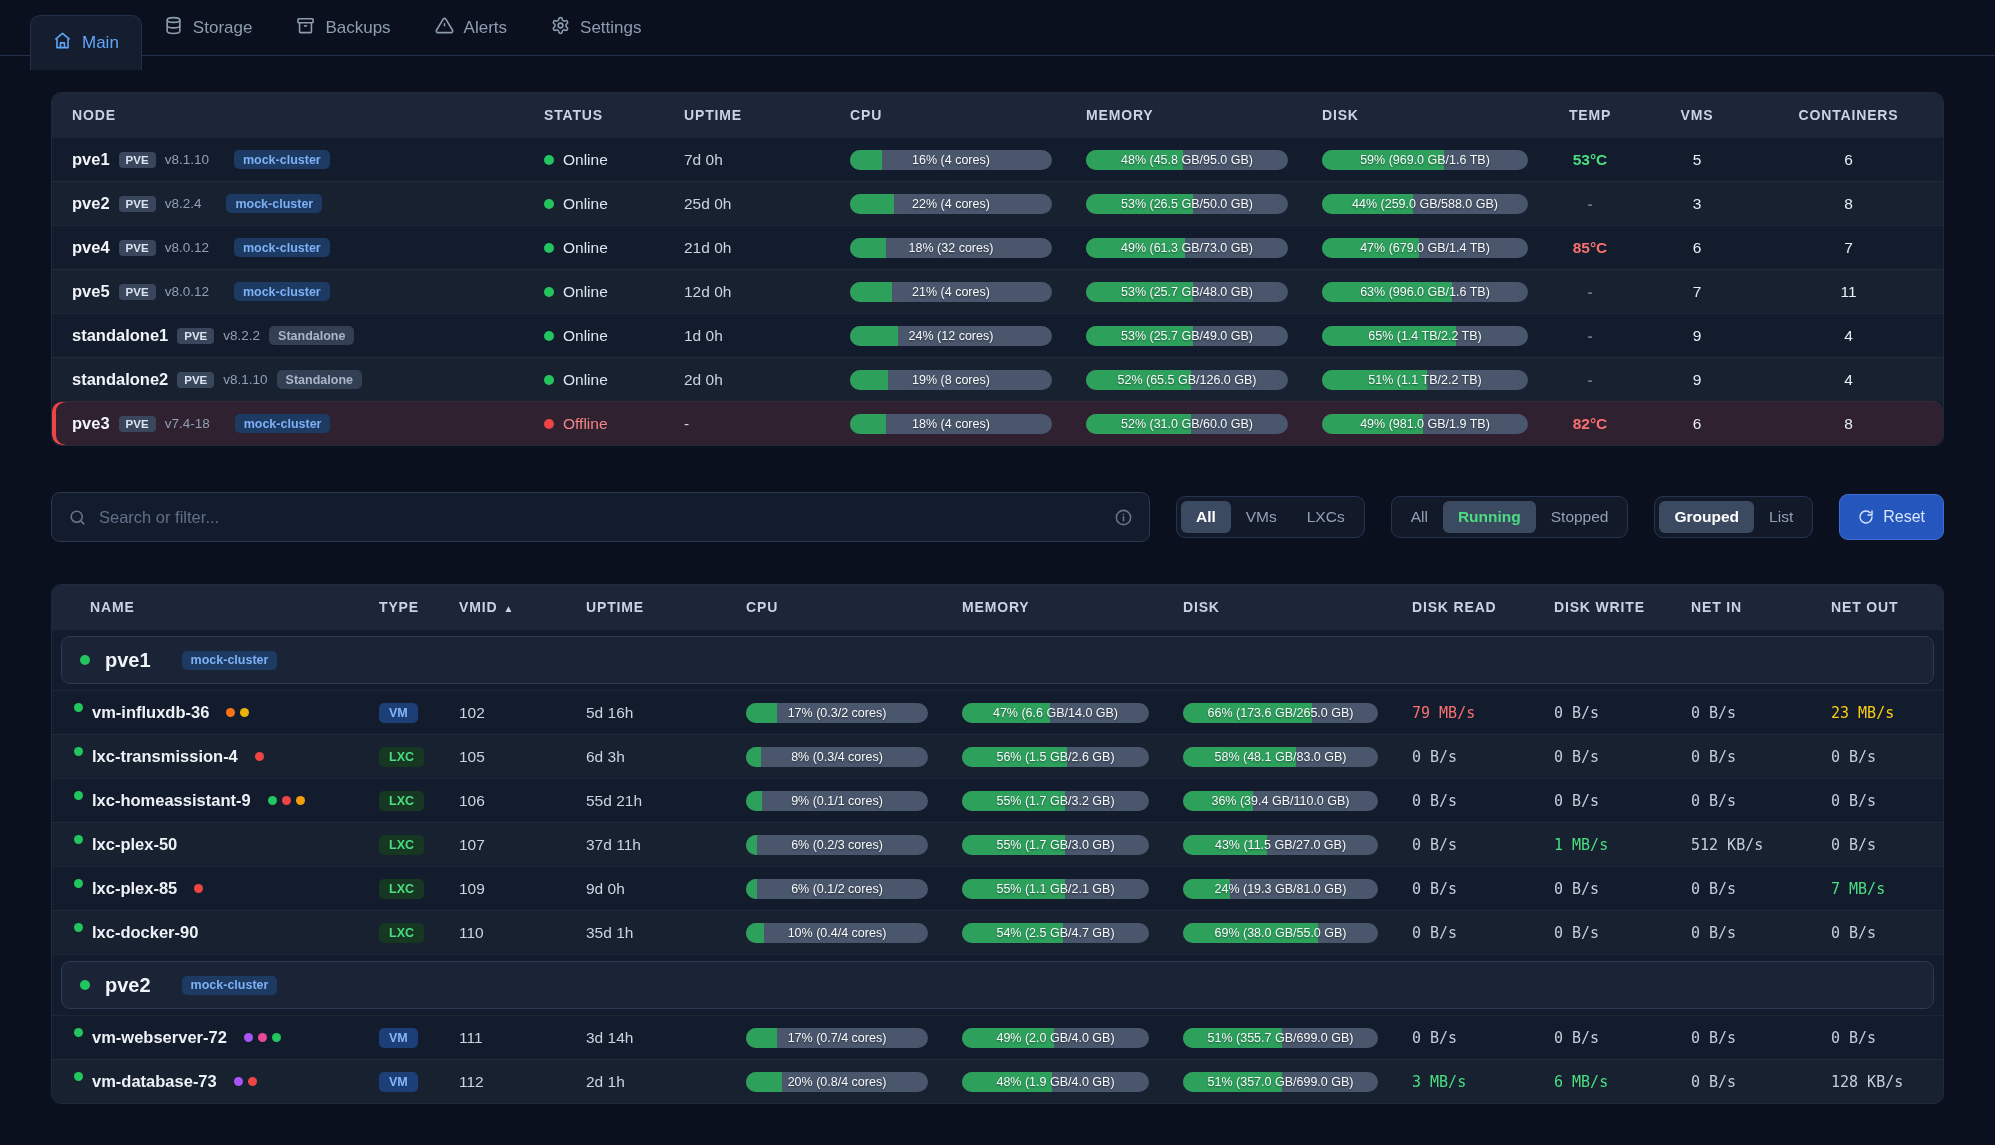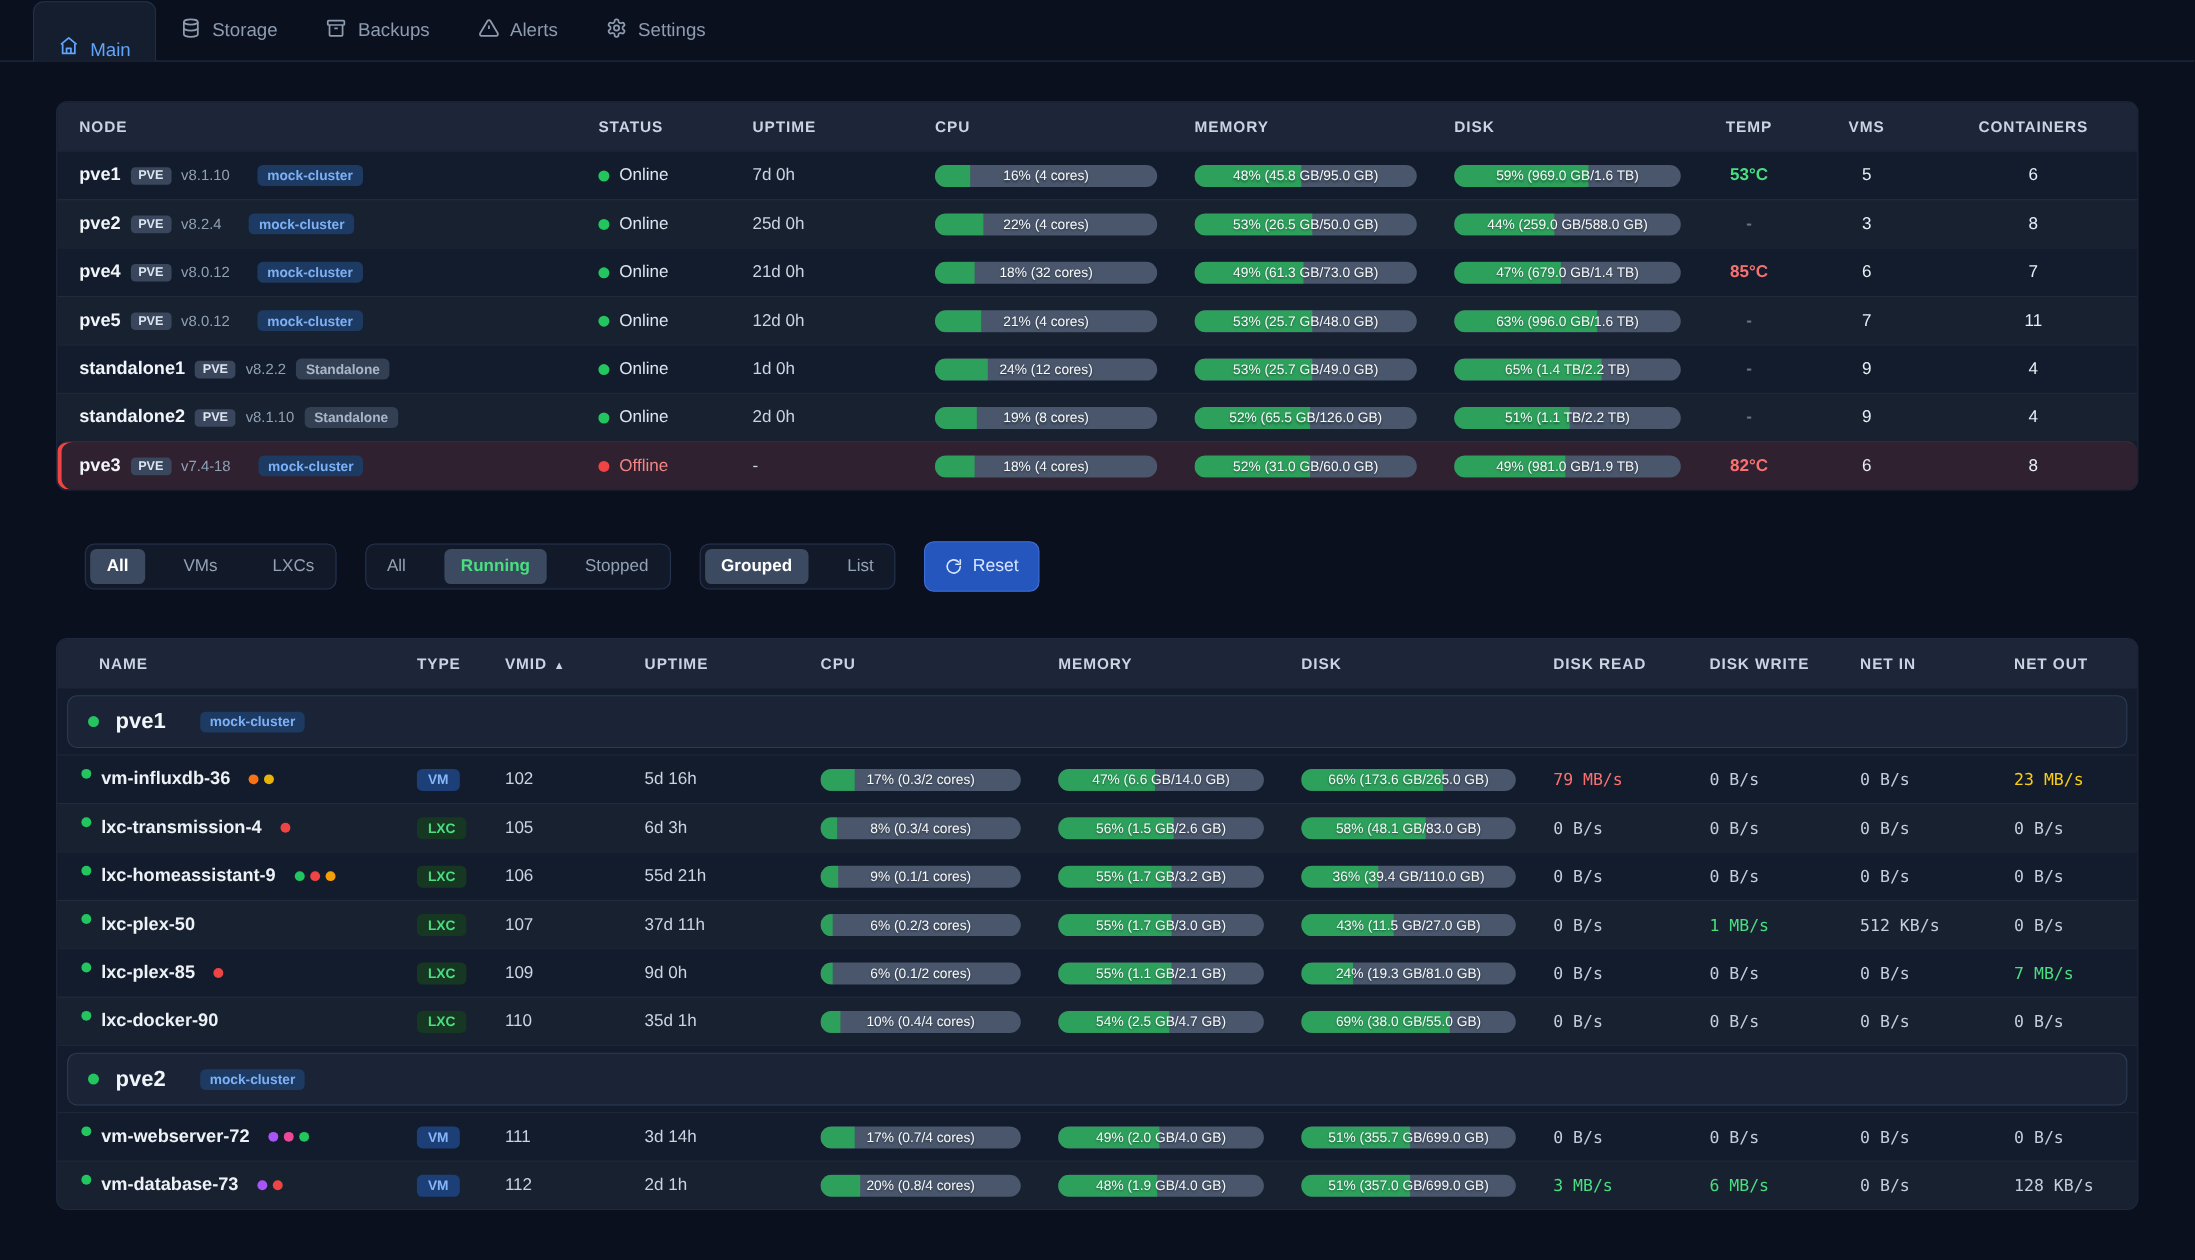--- a/index.html
+++ b/index.html
@@ -18,21 +18,21 @@
   .icon-btn{background:none;border:none;color:#cbd5e1;cursor:pointer;display:flex;align-items:center;}
   .icon-btn svg{width:23px;height:23px;}
   .status-avatar{width:22px;height:22px;border-radius:50%;background:#22c55e;
     box-shadow:0 0 0 3px rgba(34,197,94,.25);cursor:pointer;}
 
   
   .tabs{height:56px;border-bottom:1px solid #223049;display:flex;align-items:stretch;padding-left:30px;}
   .tab{display:flex;align-items:center;gap:10px;padding:0 22px;font-size:17px;color:#8e9cb0;
     background:transparent;border:none;cursor:pointer;border-radius:10px 10px 0 0;position:relative;}
   .tab svg{width:19px;height:19px;}
-  .tab.active{background:#151e2f;color:#60a5fa;border:1px solid #223049;border-bottom:none;top:1px;align-items:flex-end;}
+  .tab.active{background:#151e2f;color:#60a5fa;border:1px solid #223049;border-bottom:none;top:15px;}
 
   
   .panel{margin:0 51px;background:#131c2c;border:1px solid #20293d;border-radius:10px;overflow:hidden;}
   .nodes-panel{margin-top:36px;}
   .guests-panel{margin-top:42px;}
   .t-head{background:#1c2638;display:grid;align-items:center;height:44px;}
   .hcell{font-size:14px;font-weight:700;color:#c9d4e3;letter-spacing:.06em;white-space:nowrap;cursor:pointer;}
   .hcell.first{padding-left:20px}
   .hcell.first-g{padding-left:38px}
   .pad{padding-left:22px}
@@ -74,21 +74,21 @@
   .t-normal{color:#4ade80}.t-high{color:#f87171}.t-none{color:#64748b}
   .count{color:#e8eef6;font-size:15.5px;}
 
   
   .filterbar{margin:46px 51px 0;display:flex;align-items:center;}
   .search{flex:1;height:50px;background:#131c2c;border:1px solid #2a3850;border-radius:9px;
     display:flex;align-items:center;gap:12px;padding:0 16px;}
   .search svg{width:19px;height:19px;color:#64748b;flex:none;}
   .search input{flex:1;background:transparent;border:none;outline:none;color:#e2e8f0;font-size:16.5px;}
   .search input::placeholder{color:#5f7089;}
-  .seg{display:flex;background:#121a2a;border:1px solid #263450;border-radius:9px;padding:4px;margin-left:26px;gap:20px;}
+  .seg{display:flex;background:#121a2a;border:1px solid #263450;border-radius:9px;padding:4px;margin-left:26px;}
   .seg button{border:none;background:transparent;color:#93a1b5;font-size:15.5px;padding:7px 15px;
     border-radius:6px;cursor:pointer;white-space:nowrap;}
   .seg button.active{background:#3c4a61;color:#fff;font-weight:600;}
   .seg button.green.active{color:#4ade80;}
   .reset-btn{margin-left:26px;height:46px;display:flex;align-items:center;gap:9px;background:#2456bd;
     border:1px solid #3f6fd6;color:#d8e6ff;font-size:16px;padding:0 18px;border-radius:9px;cursor:pointer;}
   .reset-btn svg{width:16px;height:16px;}
 
   
   .group-row{padding:6px 9px;border-top:1px solid rgba(148,163,184,.08);cursor:pointer;}
@@ -401,20 +401,32 @@
             </div>
           </div>
   <div class="cell center temp t-high">82°C</div>
   <div class="cell center count">6</div>
   <div class="cell center count">8</div>
 </div>
       </div>
   </section>
 
   <div class="filterbar">
+    <div class="search">
+      <svg viewBox="0 0 24 24" fill="none" stroke="currentColor" stroke-width="2" stroke-linecap="round">
+          <circle cx="11" cy="11" r="7"></circle>
+          <path d="m20 20-3.8-3.8"></path>
+        </svg>
+      <input placeholder="Search or filter..." style="">
+      <svg viewBox="0 0 24 24" fill="none" stroke="currentColor" stroke-width="2" stroke-linecap="round">
+          <circle cx="12" cy="12" r="9"></circle>
+          <path d="M12 11v5"></path>
+          <path d="M12 8h.01"></path>
+        </svg>
+    </div>
     <div class="seg" id="seg-type">
         <button class="active ">All</button>
         <button class=" ">VMs</button>
         <button class=" ">LXCs</button>
       </div>
     <div class="seg" id="seg-state">
         <button class=" ">All</button>
         <button class="active green">Running</button>
         <button class=" ">Stopped</button>
       </div>

